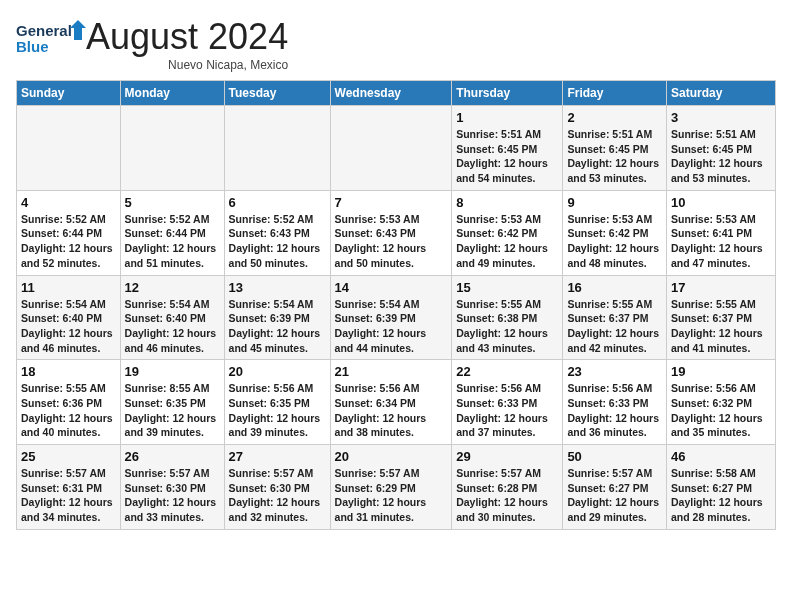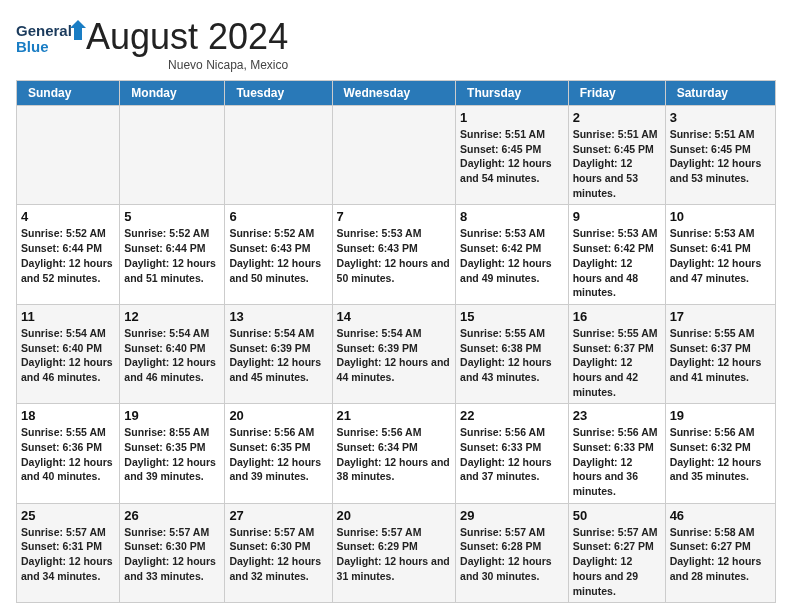--- a/index.html
+++ b/index.html
@@ -34,21 +34,21 @@
       color: #444;
     }
     table {
       width: 100%;
       border-collapse: collapse;
       font-size: 11px;
     }
     thead tr th {
       background-color: #2979b8;
       color: #fff;
-      padding: 5px 11px;
+      padding: 5px 4px;
       text-align: left;
       font-weight: bold;
       font-size: 12px;
       border: 1px solid #ccc;
       margin-top: 17px;
     }
     tbody tr td {
       border: 1px solid #ccc;
       padding: 4px 4px;
       vertical-align: top;

